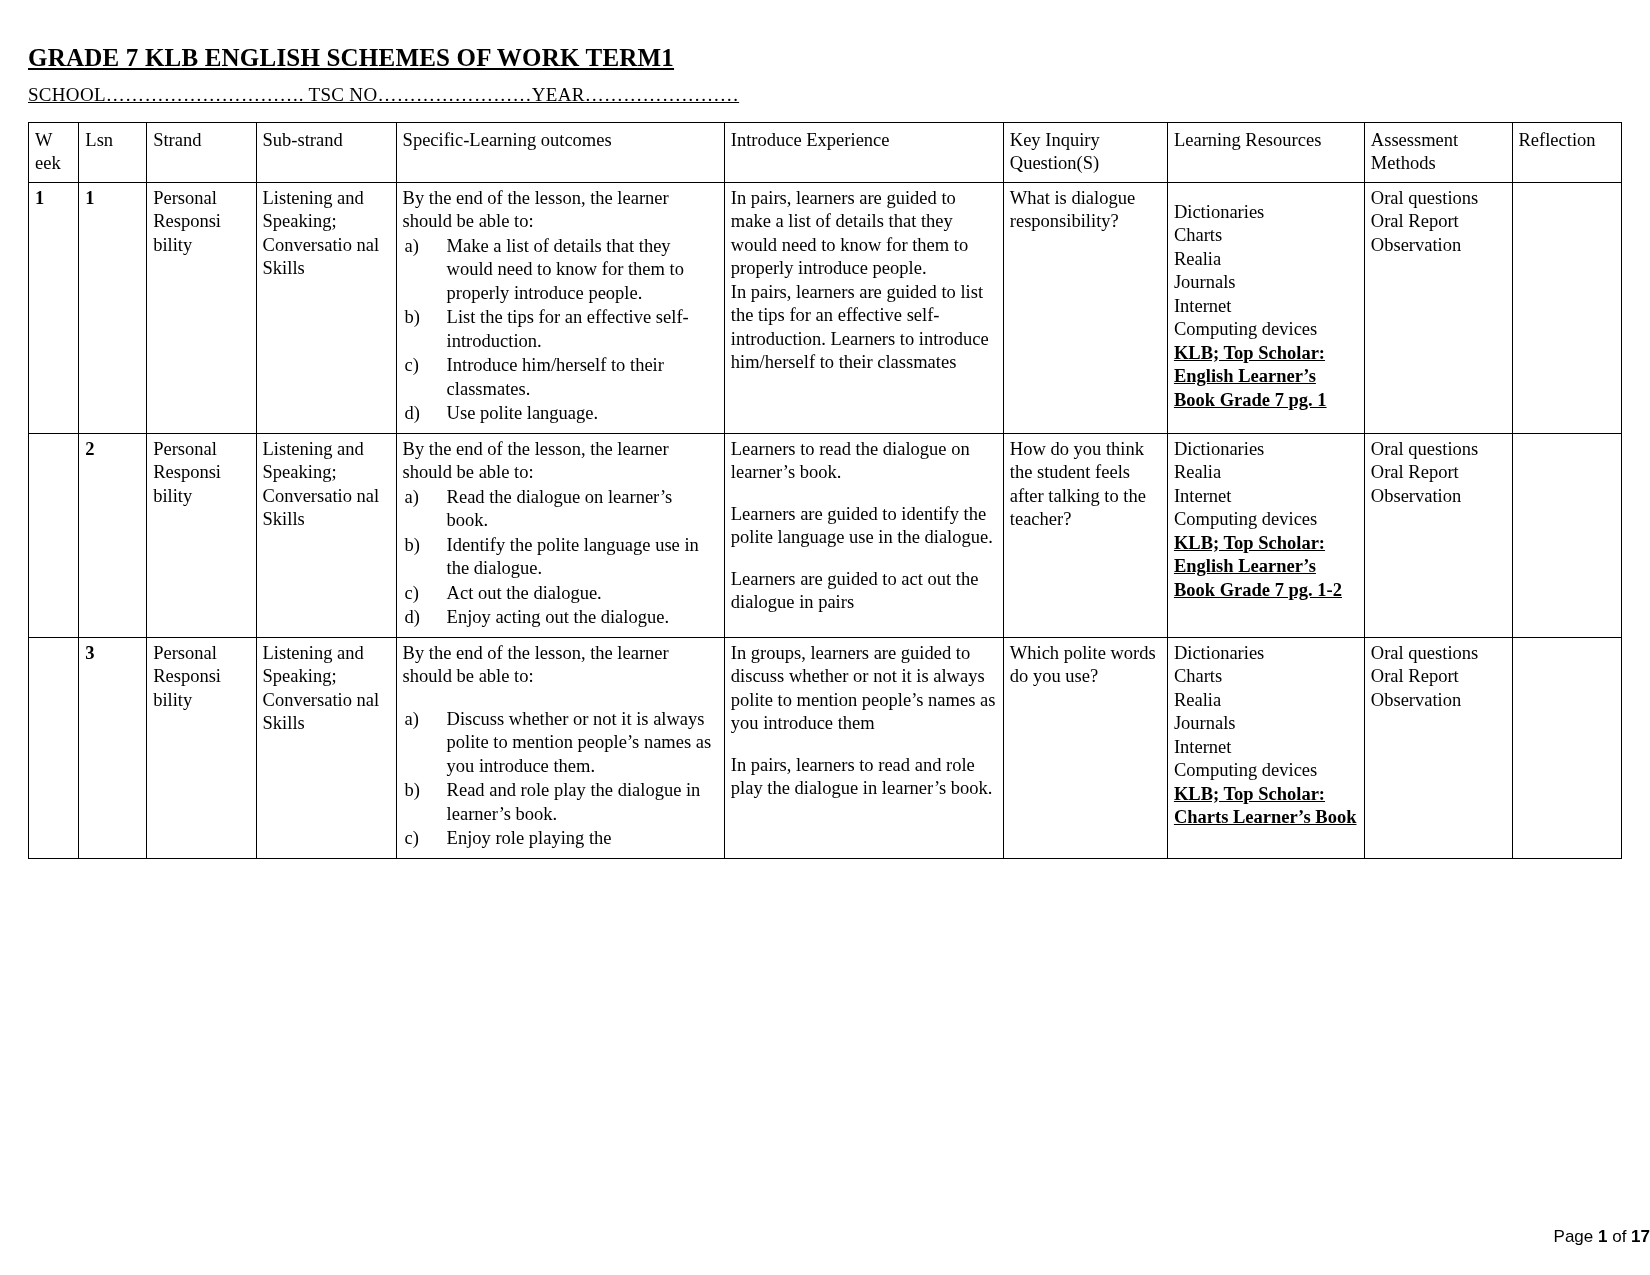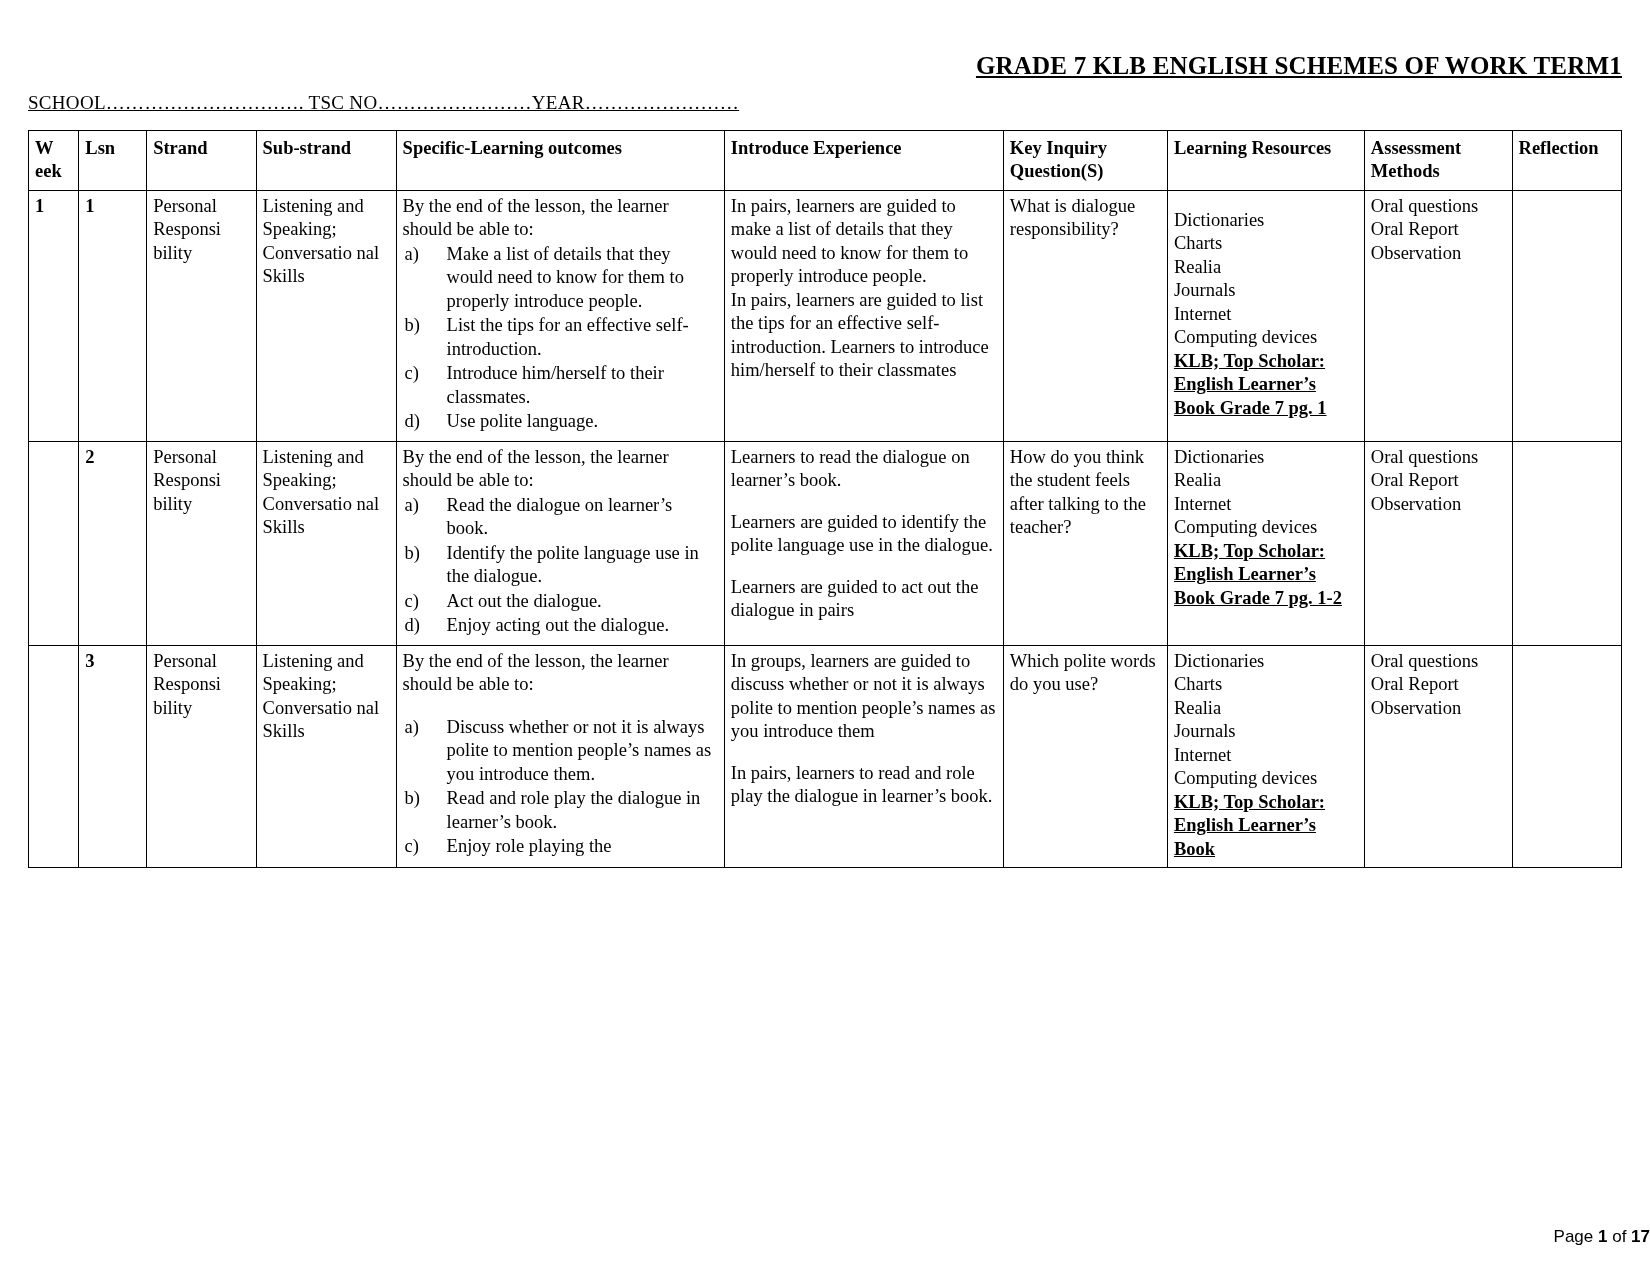--- a/index.html
+++ b/index.html
@@ -16,26 +16,26 @@
     overflow: hidden;
   }
   .page {
     padding: 40px 28px 0 28px;
     box-sizing: border-box;
     width: 1650px;
     height: 1275px;
     position: relative;
   }
   .doc-title {
-    text-align: right;
+    text-align: left;
     font-weight: bold;
     font-size: 25px;
     text-decoration: underline;
     letter-spacing: 0.2px;
-    margin: 12px 0 4px 0;
+    margin: 4px 0 4px 0;
     font-family: "Liberation Serif", serif;
   }
   .doc-subtitle {
     text-align: left;
     font-size: 19px;
     margin: 12px 0 16px 0;
     letter-spacing: 0.3px;
     text-decoration: underline;
   }
   table.schemes {
@@ -46,21 +46,21 @@
   }
   table.schemes td, table.schemes th {
     border: 1px solid #000000;
     vertical-align: top;
     padding: 4px 6px 6px 6px;
     font-size: 18.5px;
     line-height: 1.27;
     font-family: "Liberation Serif", serif;
   }
   table.schemes th {
-    font-weight: bold;
+    font-weight: normal;
     text-align: left;
     font-size: 18.5px;
     padding-top: 6px;
     padding-bottom: 6px;
   }
   .c-week  { width: 46px; }
   .c-lsn   { width: 62px; }
   .c-strand{ width: 100px; }
   .c-sub   { width: 128px; }
   .c-out   { width: 300px; }
@@ -240,21 +240,21 @@
           <p class="para">In pairs, learners to read and role play the dialogue in learner’s book.</p>
         </td>
         <td>Which polite words do you use?</td>
         <td>
           <span class="res-line">Dictionaries</span>
           <span class="res-line">Charts</span>
           <span class="res-line">Realia</span>
           <span class="res-line">Journals</span>
           <span class="res-line">Internet</span>
           <span class="res-line">Computing devices</span>
-          <span class="res-ref">KLB; Top Scholar: English Learner’s Book</span>
+          <span class="res-ref">KLB; Top Scholar: Charts Learner’s Book</span>
         </td>
         <td>
           <span class="res-line">Oral questions</span>
           <span class="res-line">Oral Report</span>
           <span class="res-line">Observation</span>
         </td>
         <td></td>
       </tr>
     </tbody>
   </table>

